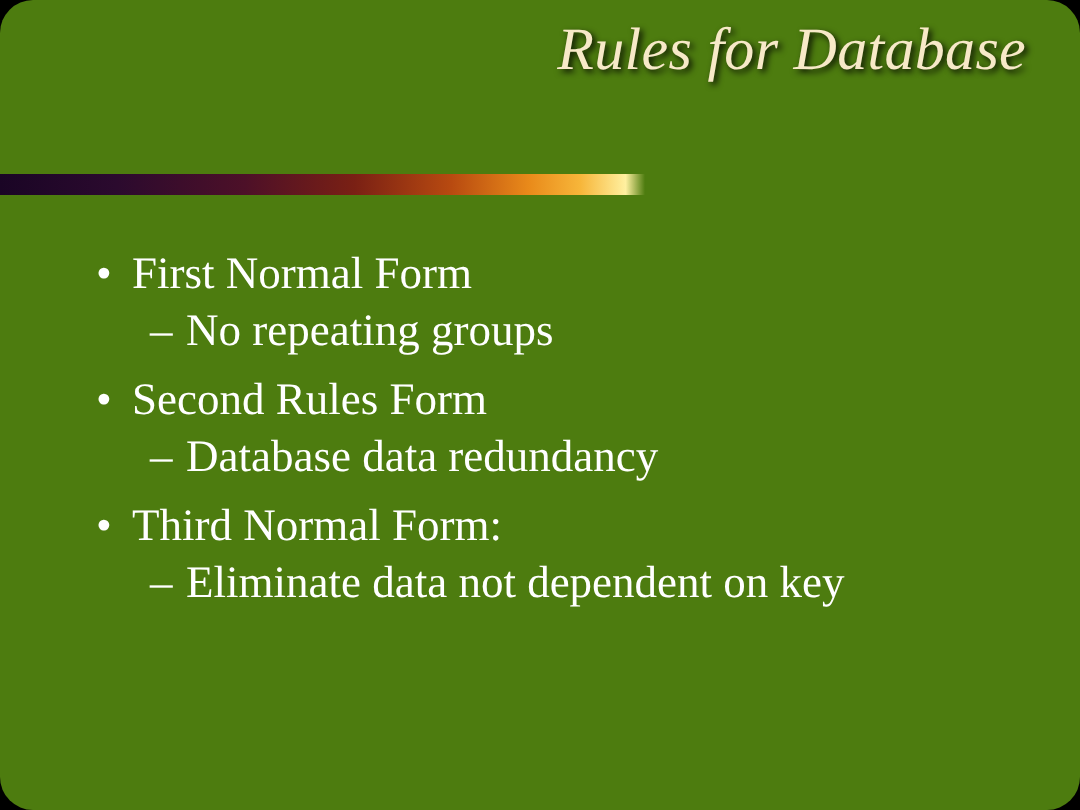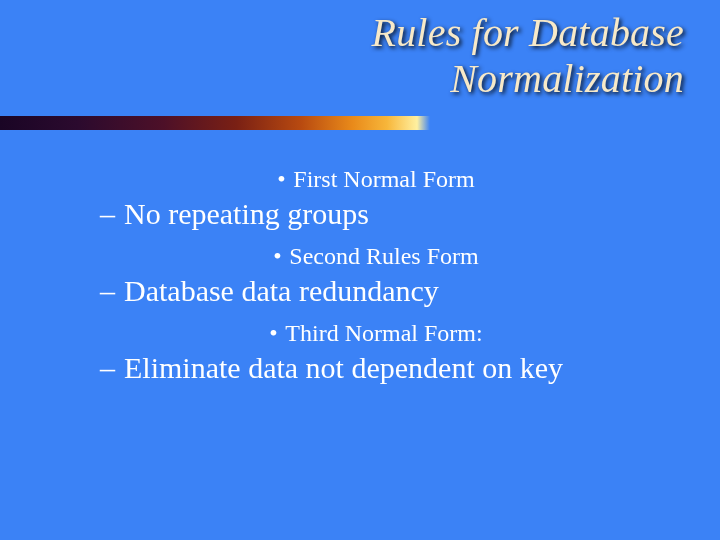--- a/index.html
+++ b/index.html
@@ -8,22 +8,23 @@
     width: 720px;
     height: 540px;
     background: #000;
     font-family: "Times New Roman", Times, serif;
     overflow: hidden;
   }
   .slide {
     position: relative;
     width: 720px;
     height: 540px;
-    background: #3b82f6;
+    background: #4d7c0f;
     box-sizing: border-box;
+    border-radius: 22px;
   }
   .title {
     position: absolute;
     top: 10px;
     right: 36px;
     text-align: right;
     font-style: italic;
     font-size: 40px;
     line-height: 1.15;
     color: #f7e9c8;
@@ -50,23 +51,22 @@
     );
   }
   .body {
     position: absolute;
     top: 156px;
     left: 64px;
     right: 40px;
     color: #fff;
   }
   .l1 {
-    font-size: 24px;
+    font-size: 30px;
     margin: 10px 0 4px 0;
-    text-align: center;
   }
   .l2 {
     font-size: 30px;
     margin: 4px 0 12px 36px;
   }
   .bullet-dot {
     display: inline-block;
     width: 24px;
   }
   .dash {
@@ -74,21 +74,20 @@
     width: 24px;
   }
 </style>
 </head>
 <body>
 
 <div class="slide">
 
   <div class="title">
     <span>Rules for Database</span><br>
-    <span>Normalization</span>
   </div>
 
   <div class="accent"></div>
 
   <div class="body">
 
     <div class="l1">
       <span class="bullet-dot">•</span><span>First Normal Form</span>
     </div>
     <div class="l2">

